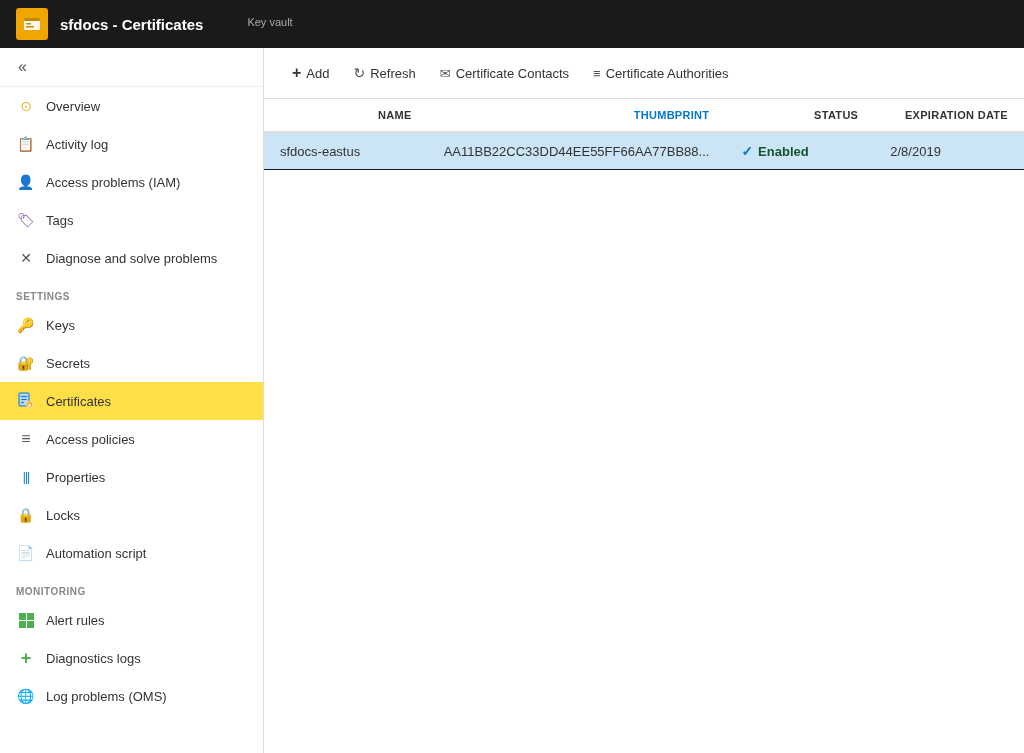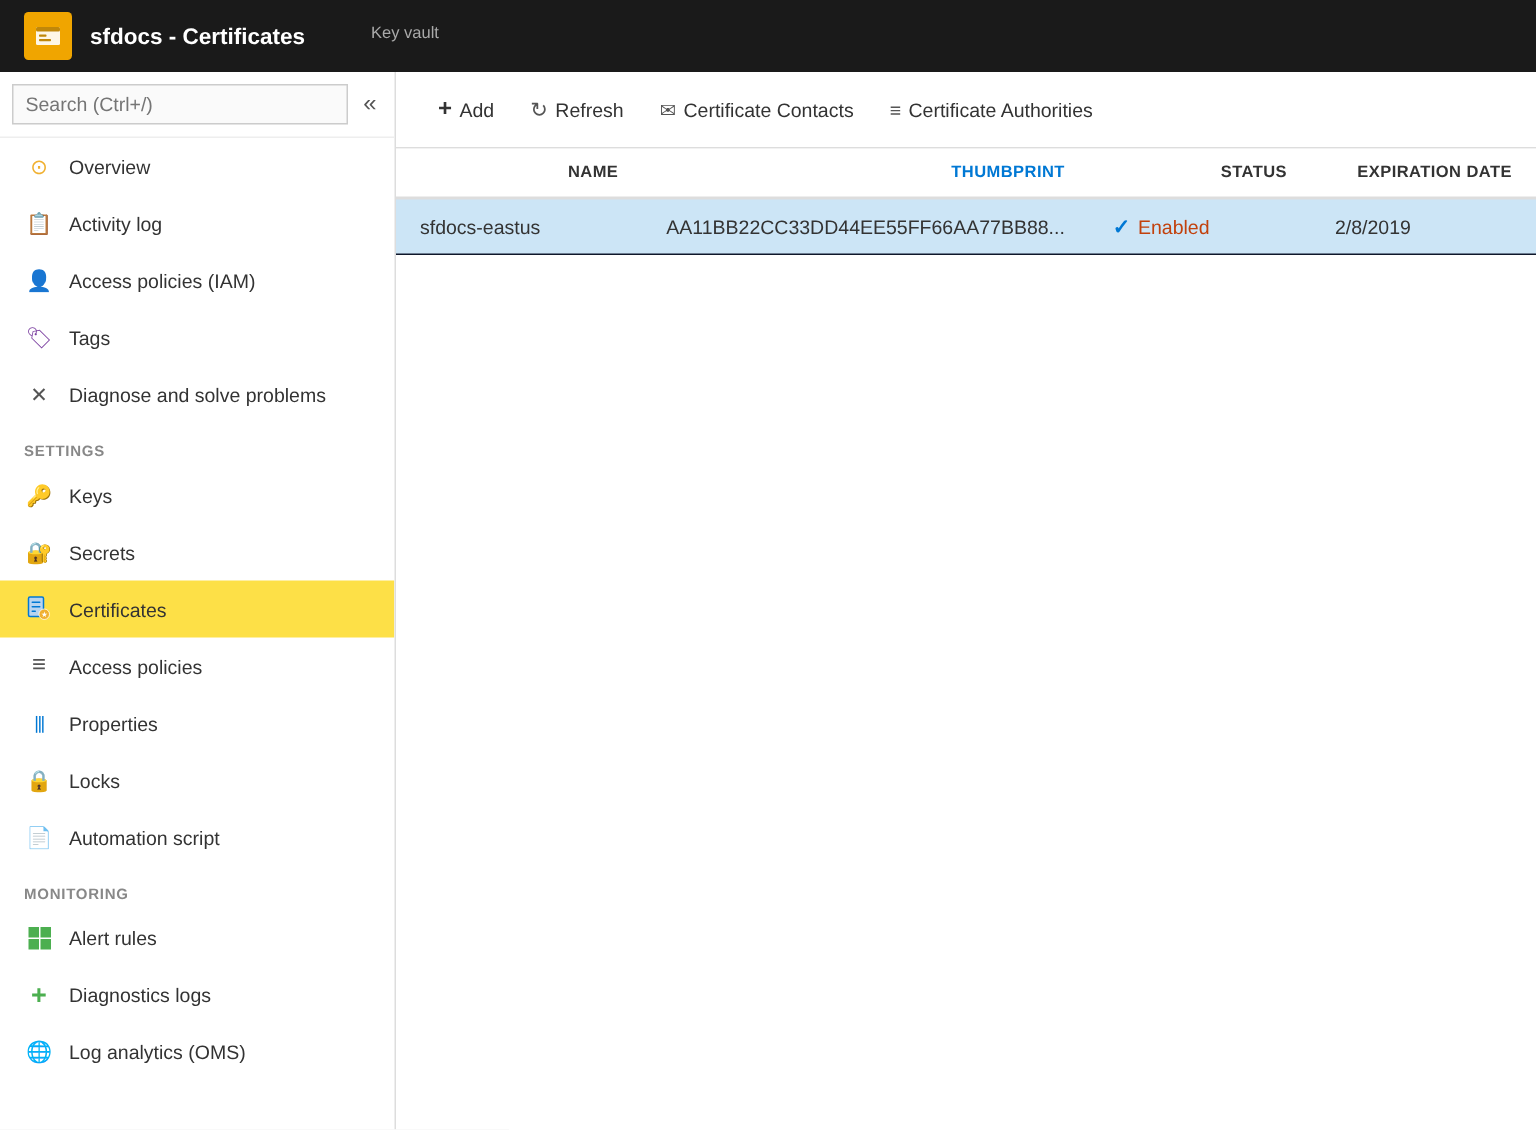--- a/index.html
+++ b/index.html
@@ -179,21 +179,21 @@
     .data-table tbody tr.selected { background: #cce5f6; }
     .data-table td {
       padding: 10px 16px;
       font-size: 13px;
       color: #333;
     }
     .td-name { color: #0078d4; font-weight: 500; }
     .td-thumbprint { color: #555; font-size: 12px; }
     .td-status { display: flex; align-items: center; gap: 5px; }
     .status-check { color: #0078d4; font-size: 14px; font-weight: 700; }
-    .status-text { color: #c2410c; font-weight: 400; }
+    .status-text { color: #14532d; font-weight: 700; }
 
     
     .sidebar-scroll::-webkit-scrollbar { width: 8px; }
     .sidebar-scroll::-webkit-scrollbar-track { background: #f0f0f0; }
     .sidebar-scroll::-webkit-scrollbar-thumb { background: #c0c0c0; }
   </style>
 </head>
 <body>
 
 <div class="header-bar">
@@ -208,36 +208,35 @@
   <div class="header-title">
     <span class="header-title-main">sfdocs - Certificates</span>
     <span class="header-title-sub">Key vault</span>
   </div>
 </div>
 
 <div class="main-layout">
 
   <div class="sidebar">
     <div class="sidebar-search-row">
-      <input class="sidebar-search" type="text" placeholder="Search (Ctrl+/)" style="">
       <button class="sidebar-collapse-btn">«</button>
     </div>
     <div class="sidebar-scroll">
 
       <div class="nav-item">
         <span class="nav-icon" style="color:#f0b030;">⊙</span>
         <span>Overview</span>
       </div>
       <div class="nav-item">
         <span class="nav-icon" style="color:#0078d4;">📋</span>
         <span>Activity log</span>
       </div>
       <div class="nav-item">
         <span class="nav-icon" style="color:#5b9bd5;">👤</span>
-        <span>Access policies (IAM)</span>
+        <span>Access problems (IAM)</span>
       </div>
       <div class="nav-item">
         <span class="nav-icon" style="color:#7b3fa0;">🏷</span>
         <span>Tags</span>
       </div>
       <div class="nav-item">
         <span class="nav-icon" style="color:#555;">✕</span>
         <span>Diagnose and solve problems</span>
       </div>
 
@@ -293,21 +292,21 @@
           </svg>
         </span>
         <span>Alert rules</span>
       </div>
       <div class="nav-item">
         <span class="nav-icon" style="color:#4caf50; font-size:18px; font-weight:bold;">+</span>
         <span>Diagnostics logs</span>
       </div>
       <div class="nav-item">
         <span class="nav-icon" style="color:#0078d4;">🌐</span>
-        <span>Log analytics (OMS)</span>
+        <span>Log problems (OMS)</span>
       </div>
 
     </div>
   </div>
 
   <div class="content-area">
 
     <div class="toolbar">
       <button class="toolbar-btn">
         <span class="btn-icon" style="font-size:16px; font-weight:bold; color:#333;">+</span>

